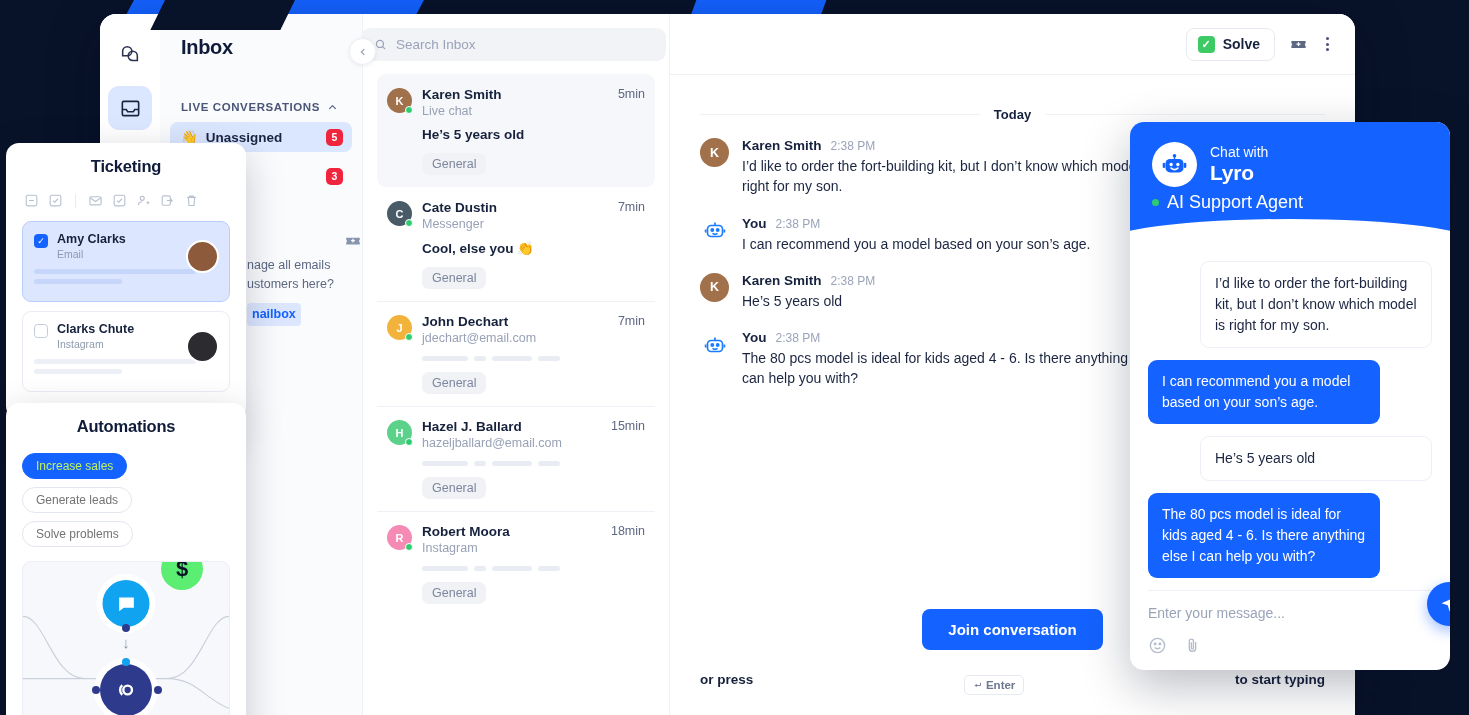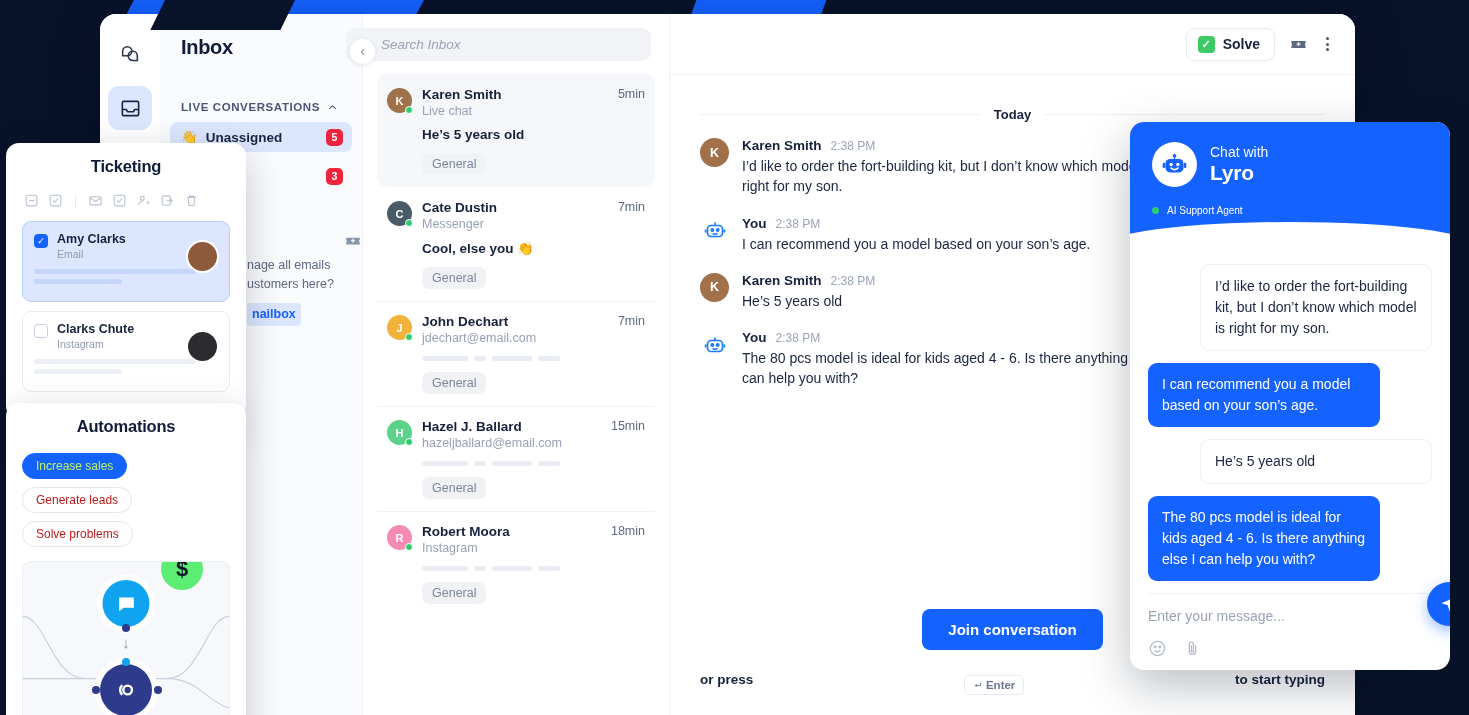--- a/index.html
+++ b/index.html
@@ -205,22 +205,22 @@
   }
   .kbd {
     border: 1px solid #e6e9f0; border-radius: 5px;
     padding: 3px 8px; font-size: 11.5px; color: #6d7governor;
     background: #fff; display: inline-flex; gap: 4px; align-items: center;
   }
   .kbd { color: #6d7790; margin-top: 12px; }
 
   
   .topbar {
-    position: absolute; left: 246px; top: 14px;
-    display: flex;  font-style: italic;
+    position: absolute; left: 261px; top: 14px;
+    display: flex; 
   }
   .search {
     width: 305px; height: 33px; background: #f1f3f7;
     border-radius: 9px; display: flex; align-items: center;
     gap: 9px; padding: 0 13px; color: #9aa3b8; font-size: 13.5px;
   }
 
   
   .lyro {
     position: absolute; left: 1130px; top: 122px;
@@ -240,21 +240,21 @@
   .lyro-head-row { display: flex; align-items: center; gap: 13px; }
   .lyro-logo {
     width: 45px; height: 45px; border-radius: 50%;
     background: #fff; display: flex; align-items: center;
     justify-content: center; color: #1462ff;
   }
   .lyro-sub { font-size: 14px; opacity: .97; }
   .lyro-name { font-size: 21px; font-weight: 600; margin-top: 1px; letter-spacing: -.2px; }
   .lyro-status {
     display: flex; align-items: center; gap: 8px;
-    font-size: 10px; margin-top: 18px; position: relative; z-index: 2;
+    font-size: 18px; margin-top: 5px; position: relative; z-index: 2;
   }
   .lyro-status .dot { width: 7px; height: 7px; border-radius: 50%; background: #2ecc71; }
   .lyro-body { flex: 1; padding: 18px 18px 0 18px; position: relative; z-index: 3; }
   .bub {
     max-width: 232px; padding: 11px 14px; border-radius: 9px;
     font-size: 14px; line-height: 1.5; margin-bottom: 12px;
   }
   .bub.user {
     background: #fff; border: 1px solid #eceff5; color: #1b2540;
     margin-left: auto;
@@ -308,21 +308,21 @@
     position: absolute; right: 10px; top: 18px;
     width: 33px; height: 33px; border-radius: 50%;
     border: 2px solid #fff; overflow: hidden;
   }
 
   
   .automations { left: 6px; top: 403px; width: 240px; padding: 14px 16px 16px 16px; }
   .chips { display: flex; flex-wrap: wrap; gap: 8px; margin-top: 17px; }
   .chip {
     border: 1px solid #e2e6ef; border-radius: 20px;
-    padding: 5px 13px; font-size: 12px; color: #b91c1c; background: #fff;
+    padding: 5px 13px; font-size: 12px; color: #737373; background: #fff;
   }
   .chip.on { background: #1462ff; border-color: #1462ff; color: #bef264; font-weight: 500; }
   .flow {
     margin-top: 14px; height: 170px; border: 1px solid #ebeef4;
     border-radius: 9px; background: #f7f8fb; position: relative; overflow: hidden;
   }
   .dollar {
     position: absolute; right: 26px; top: -14px;
     width: 42px; height: 42px; border-radius: 50%;
     background: #5ced73; color: #0a1228; font-size: 22px;

